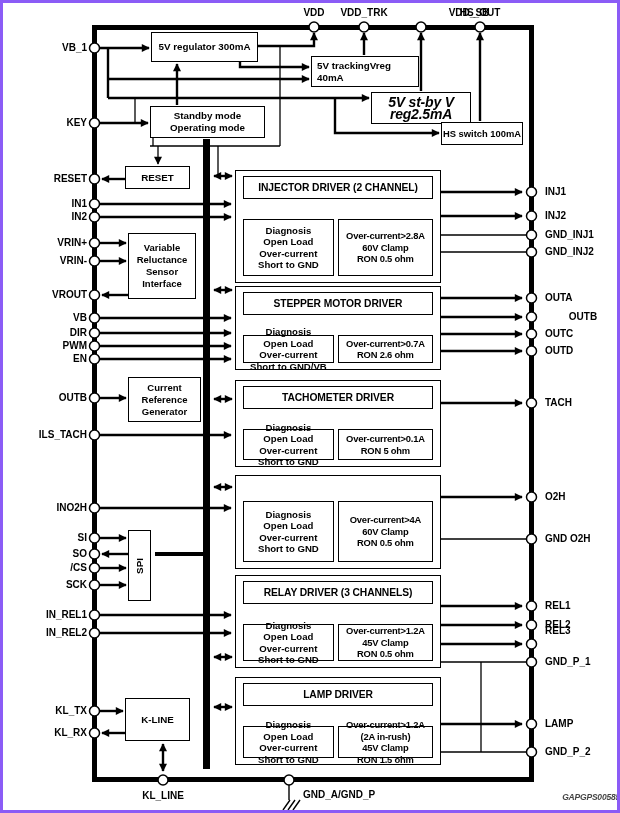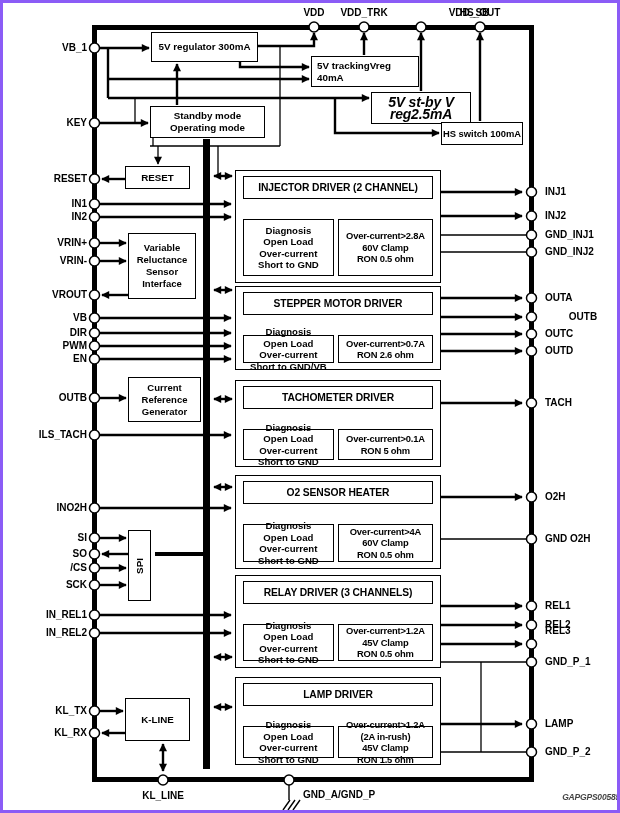--- a/index.html
+++ b/index.html
@@ -270,21 +270,20 @@
     <div class="mrow">
       <div class="mbox">Diagnosis
 Open Load
 Over-current
 Short to GND</div>
       <div class="mbox mright">Over-current&gt;0.1A
 RON 5 ohm</div>
     </div>
   </div>
   <div class="module" style="top:472px;height:94px;">
-    <div class="mtitle">O2 SENSOR HEATER</div>
     <div class="mrow">
       <div class="mbox">Diagnosis
 Open Load
 Over-current
 Short to GND</div>
       <div class="mbox mright">Over-current&gt;4A
 60V Clamp
 RON 0.5 ohm</div>
     </div>
   </div>

